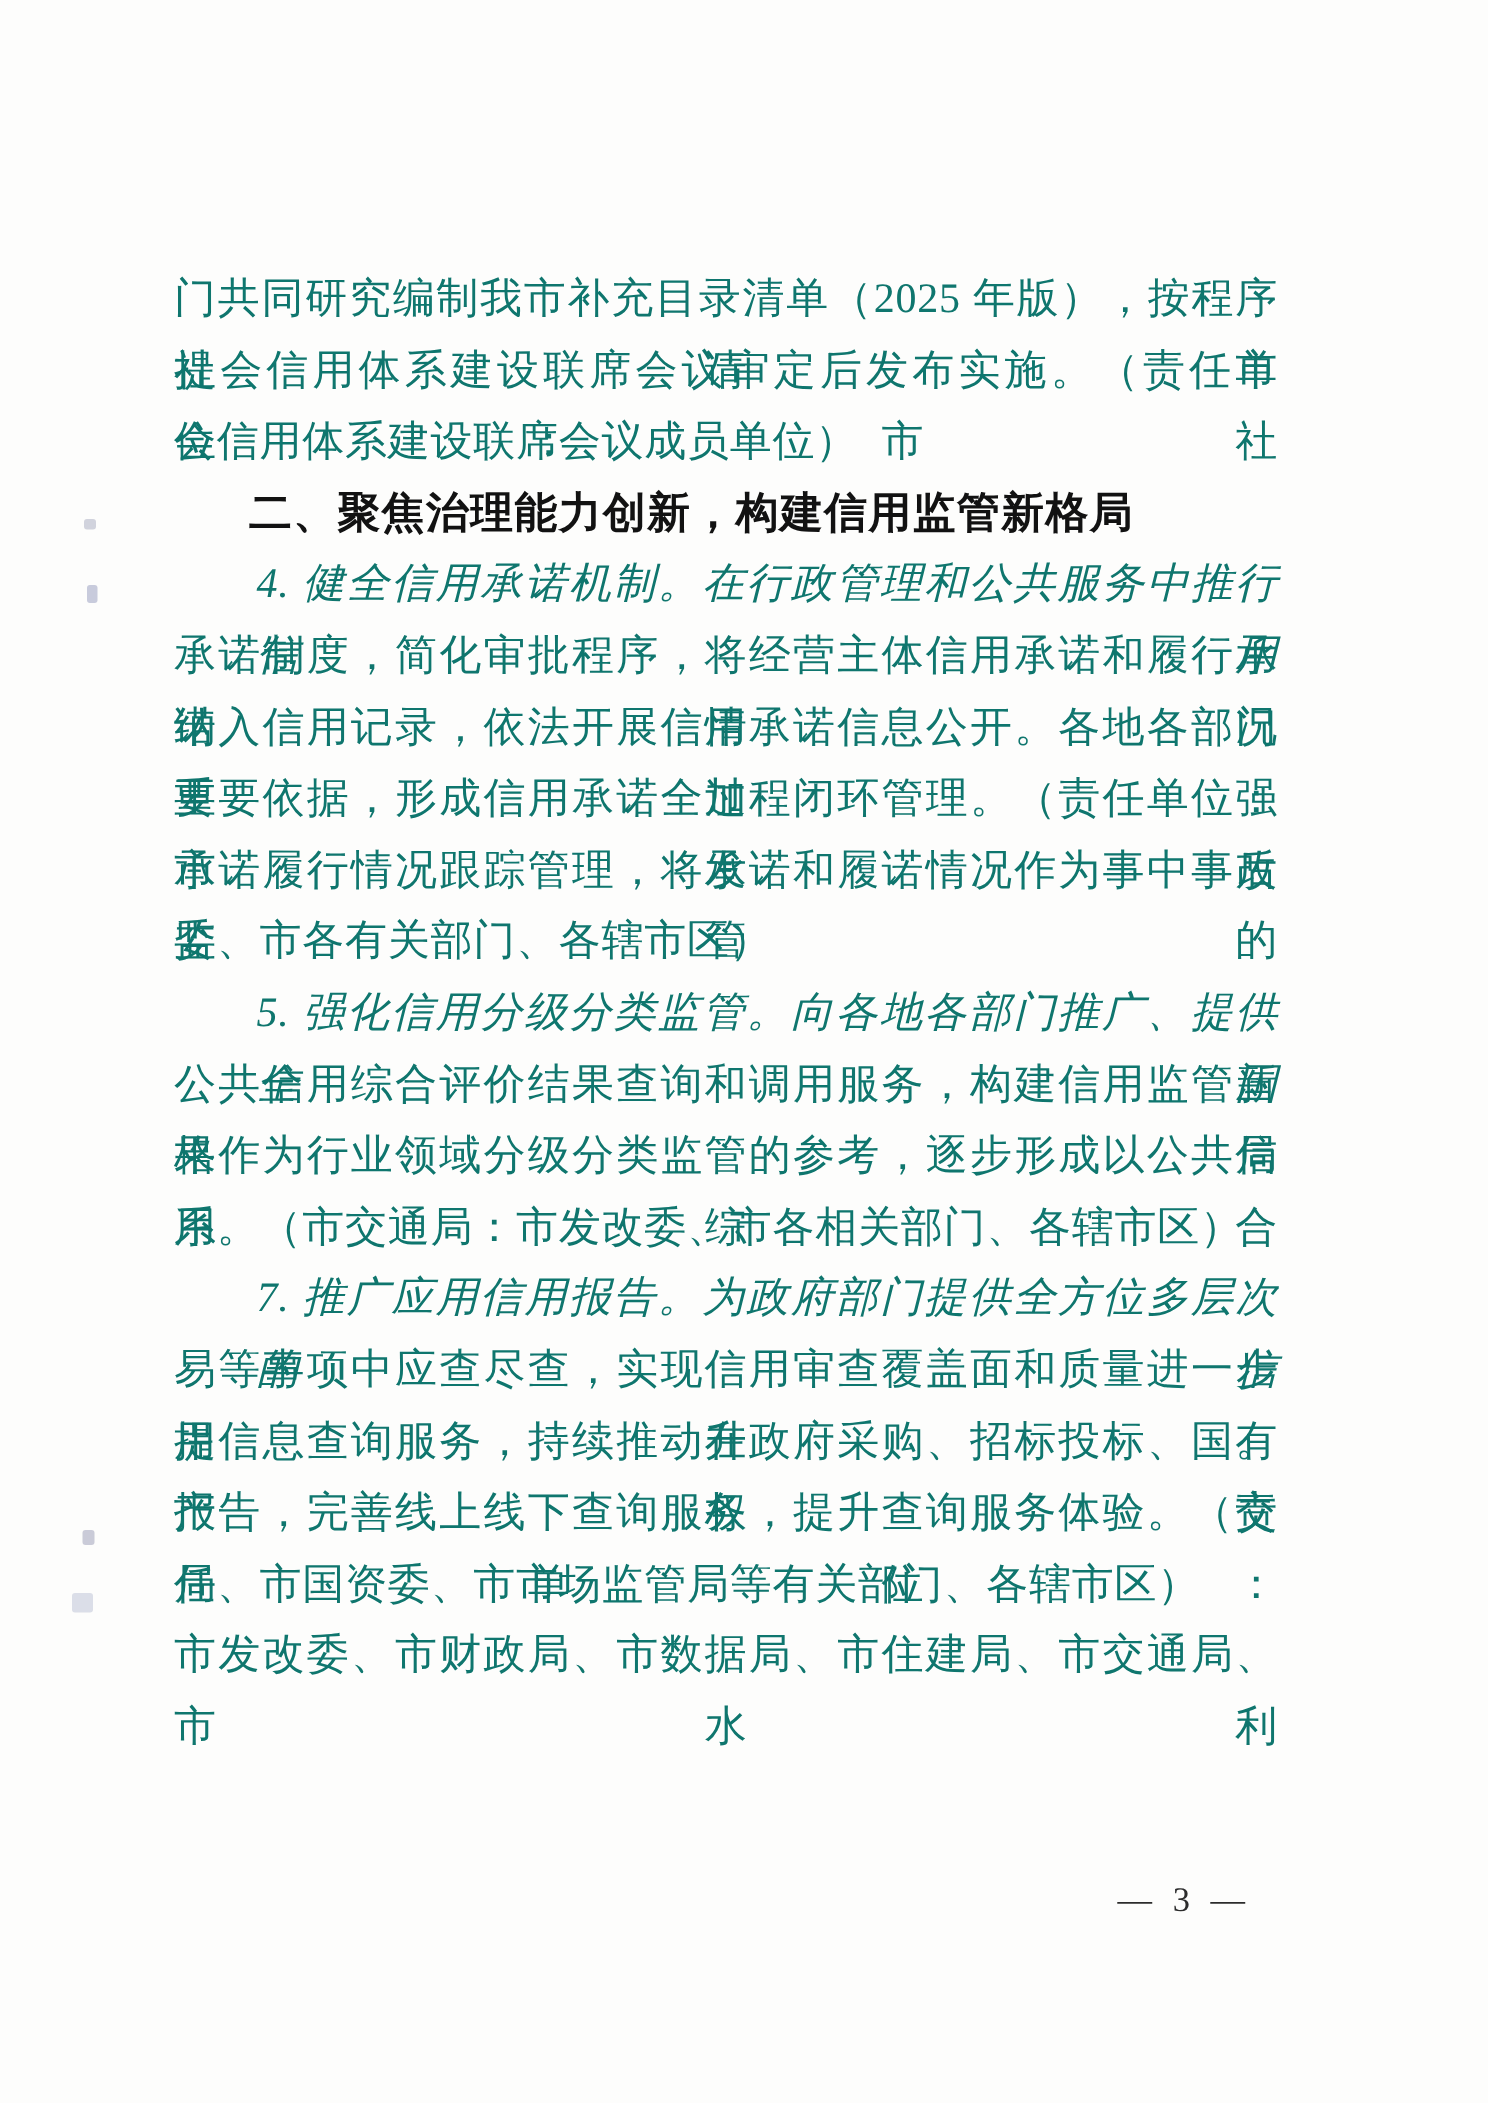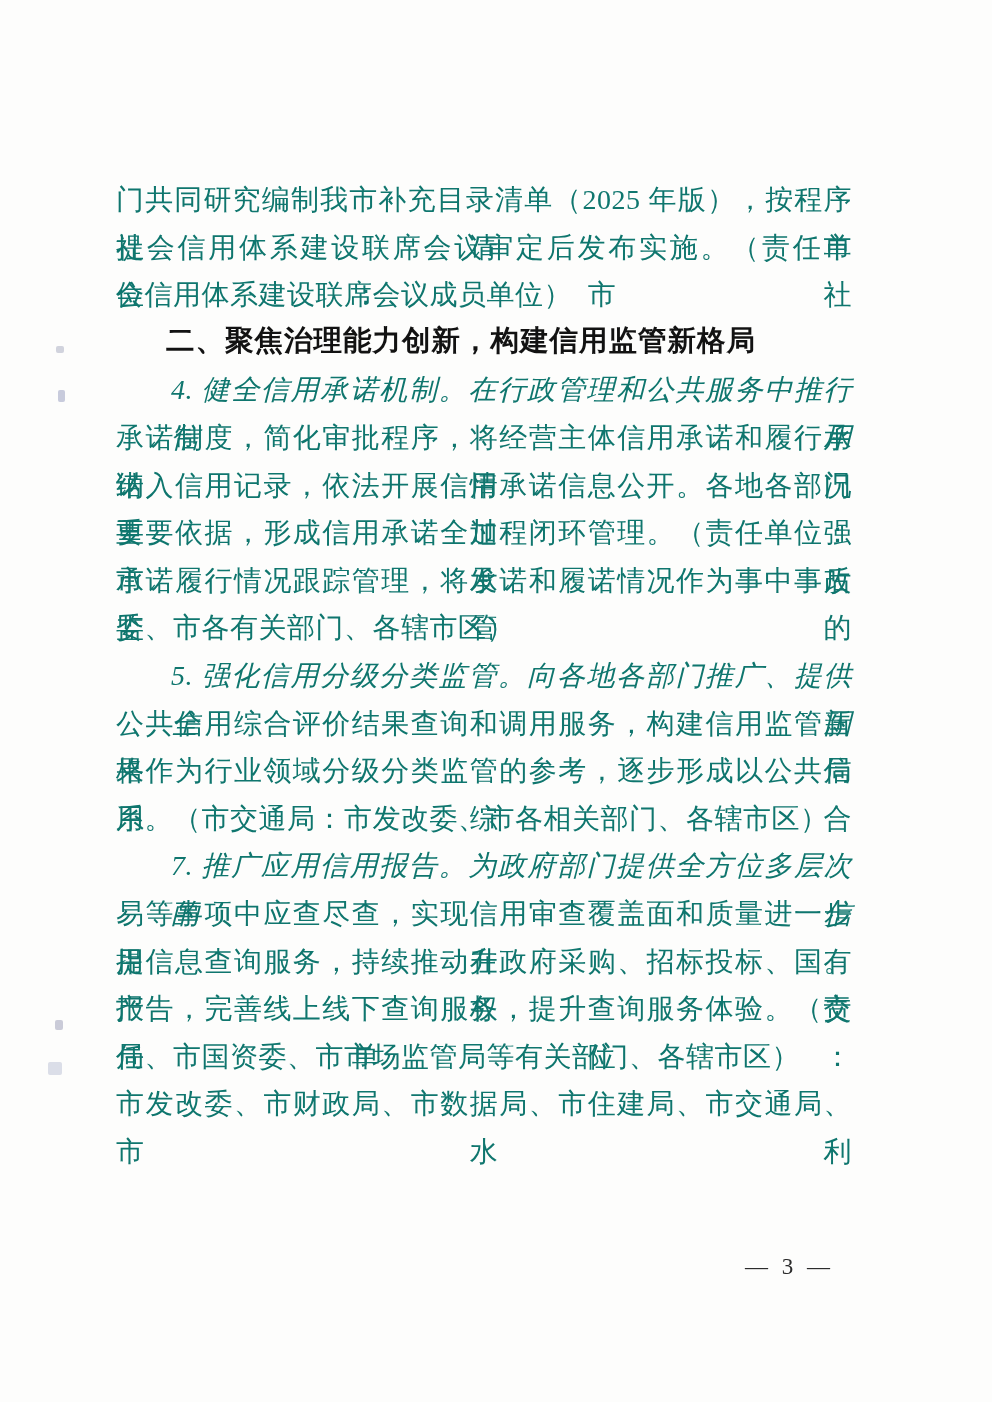--- a/index.html
+++ b/index.html
@@ -39,21 +39,21 @@
     -moz-text-align-last: justify;
   }
   .line.short {
     text-align: left;
   }
   .line.indent {
     padding-left: 55px;
     font-style: italic;
   }
   .line.heading {
-    font-family: Liberation Mono, monospace;
+    font-family: Liberation Sans, sans-serif;
     font-weight: 700;
     font-size: 28.5px;
     color: #121212;
     letter-spacing: 1px;
     padding-left: 50px;
   }
   .page-number {
     position: absolute;
     top: 1254px;
     right: 158px;

